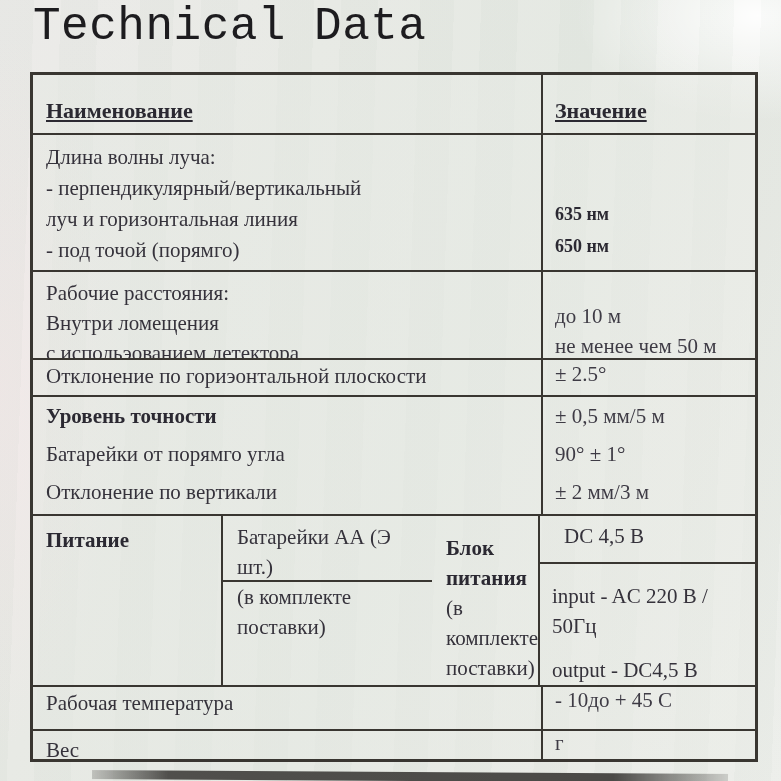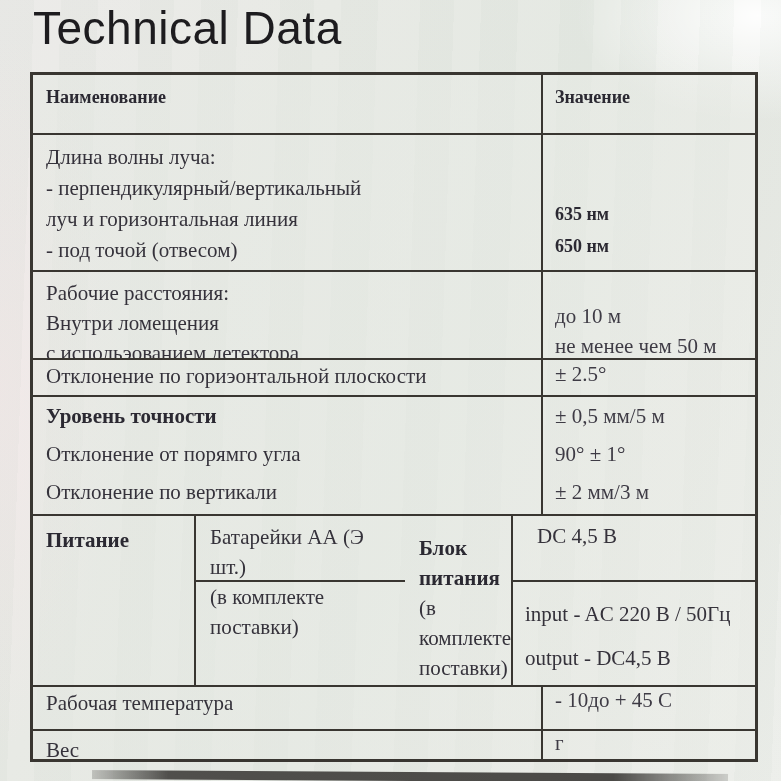--- a/index.html
+++ b/index.html
@@ -16,58 +16,58 @@
       linear-gradient(113deg, #ebeae8 0%, #e7e9e4 30%, #e4e8e2 55%, #e8eae5 78%, #eceeea 100%);
   }
   .streaks {
     position:absolute; inset:0; pointer-events:none;
     background:repeating-linear-gradient(92deg,
       rgba(186,201,188,.07) 0 34px, rgba(255,255,255,.05) 34px 61px,
       rgba(180,196,184,.06) 61px 98px, rgba(255,255,255,.04) 98px 140px);
   }
   .title {
     position:absolute; left:33px; top:1px;
-    font-family:Liberation Sans, sans-serif;
+    font-family:Liberation Mono, monospace;
     font-size:46px; font-weight:500; letter-spacing:.5px; color:#1d1c1f;
   }
   .table {
     position:absolute; left:30px; top:72px; width:728px;
     border:3px solid #393631;
     background:linear-gradient(100deg, rgba(228,232,226,.5), rgba(235,237,232,.5));
     color:#35323b;
     font-size:21px;
   }
   .row { display:flex; border-top:2px solid #393631; overflow:hidden; }
   .row:first-child { border-top:none; }
   .cell { overflow:hidden; }
   .name  { width:510px; border-right:2px solid #393631; padding:0 0 0 13px; }
   .value { flex:1; padding:0 0 0 12px; color:#3e3b45; }
   .b { font-weight:700; color:#2b2932; }
   
   .r-head { height:58px; }
-  .r-head .name, .r-head .value { padding-top:12px; font-size:18px; }
+  .r-head .name, .r-head .value { padding-top:23px; font-size:22px;text-decoration:underline; }
   
   .r-wave { height:137px; }
   .r-wave .name { padding-top:7px; line-height:31px; }
   .r-wave .value { padding-top:63px; line-height:32px; font-size:18px; }
   
   .r-dist { height:88px; }
   .r-dist .name { padding-top:6px; line-height:30px; }
   .r-dist .value { padding-top:29px; line-height:30px; }
   
   .r-hdev { height:37px; }
   .r-hdev .name { padding-top:4px; }
   .r-hdev .value { padding-top:2px; }
   
   .r-acc { height:119px; }
   .r-acc .name, .r-acc .value { padding-top:7px; }
   .r-acc .ln { height:38px; }
   
   .r-pow { height:171px; }
-  .pcol1 { width:163px; border-right:2px solid #393631; padding:12px 0 0 13px; }
+  .pcol1 { width:190px; border-right:2px solid #393631; padding:12px 0 0 13px; }
   .pmid  { width:317px; border-right:2px solid #393631; display:flex; flex-direction:row; }
   .pvalw { flex:1; display:flex; flex-direction:column; }
   .psub-a { height:66px; border-bottom:2px solid #393631; padding:6px 0 0 14px; line-height:30px; }
   .psub-b { flex:1; padding:17px 0 0 14px; line-height:30px; }
   .pvalw .psub-a { padding-left:24px; padding-top:5px; }
   .pvalw .psub-b { padding-left:12px; }
   .out2 { margin-top:14px; }
   
   .r-temp { height:44px; }
   .r-temp .name { padding-top:4px; }
@@ -95,21 +95,21 @@
     <div class="row r-head">
       <div class="cell name b">Наименование</div>
       <div class="cell value b">Значение</div>
     </div>
 
     <div class="row r-wave">
       <div class="cell name">
         <div class="ln">Длина волны луча:</div>
         <div class="ln">- перпендикулярный/вертикальный</div>
         <div class="ln">луч и горизонтальная линия</div>
-        <div class="ln">- под точой (отвесом)</div>
+        <div class="ln">- под точой (порямго)</div>
       </div>
       <div class="cell value">
         <div class="ln b">635 нм</div>
         <div class="ln b">650 нм</div>
       </div>
     </div>
 
     <div class="row r-dist">
       <div class="cell name">
         <div class="ln">Рабочие расстояния:</div>
@@ -123,21 +123,21 @@
     </div>
 
     <div class="row r-hdev">
       <div class="cell name">Отклонение по гориэонтальной плоскости</div>
       <div class="cell value">± 2.5°</div>
     </div>
 
     <div class="row r-acc">
       <div class="cell name">
         <div class="ln b">Уровень точности</div>
-        <div class="ln">Отклонение от порямго угла</div>
+        <div class="ln">Батарейки от порямго угла</div>
         <div class="ln">Отклонение по вертикали</div>
       </div>
       <div class="cell value">
         <div class="ln">± 0,5 мм/5 м</div>
         <div class="ln">90° ± 1°</div>
         <div class="ln">± 2 мм/3 м</div>
       </div>
     </div>
 
     <div class="row r-pow">

